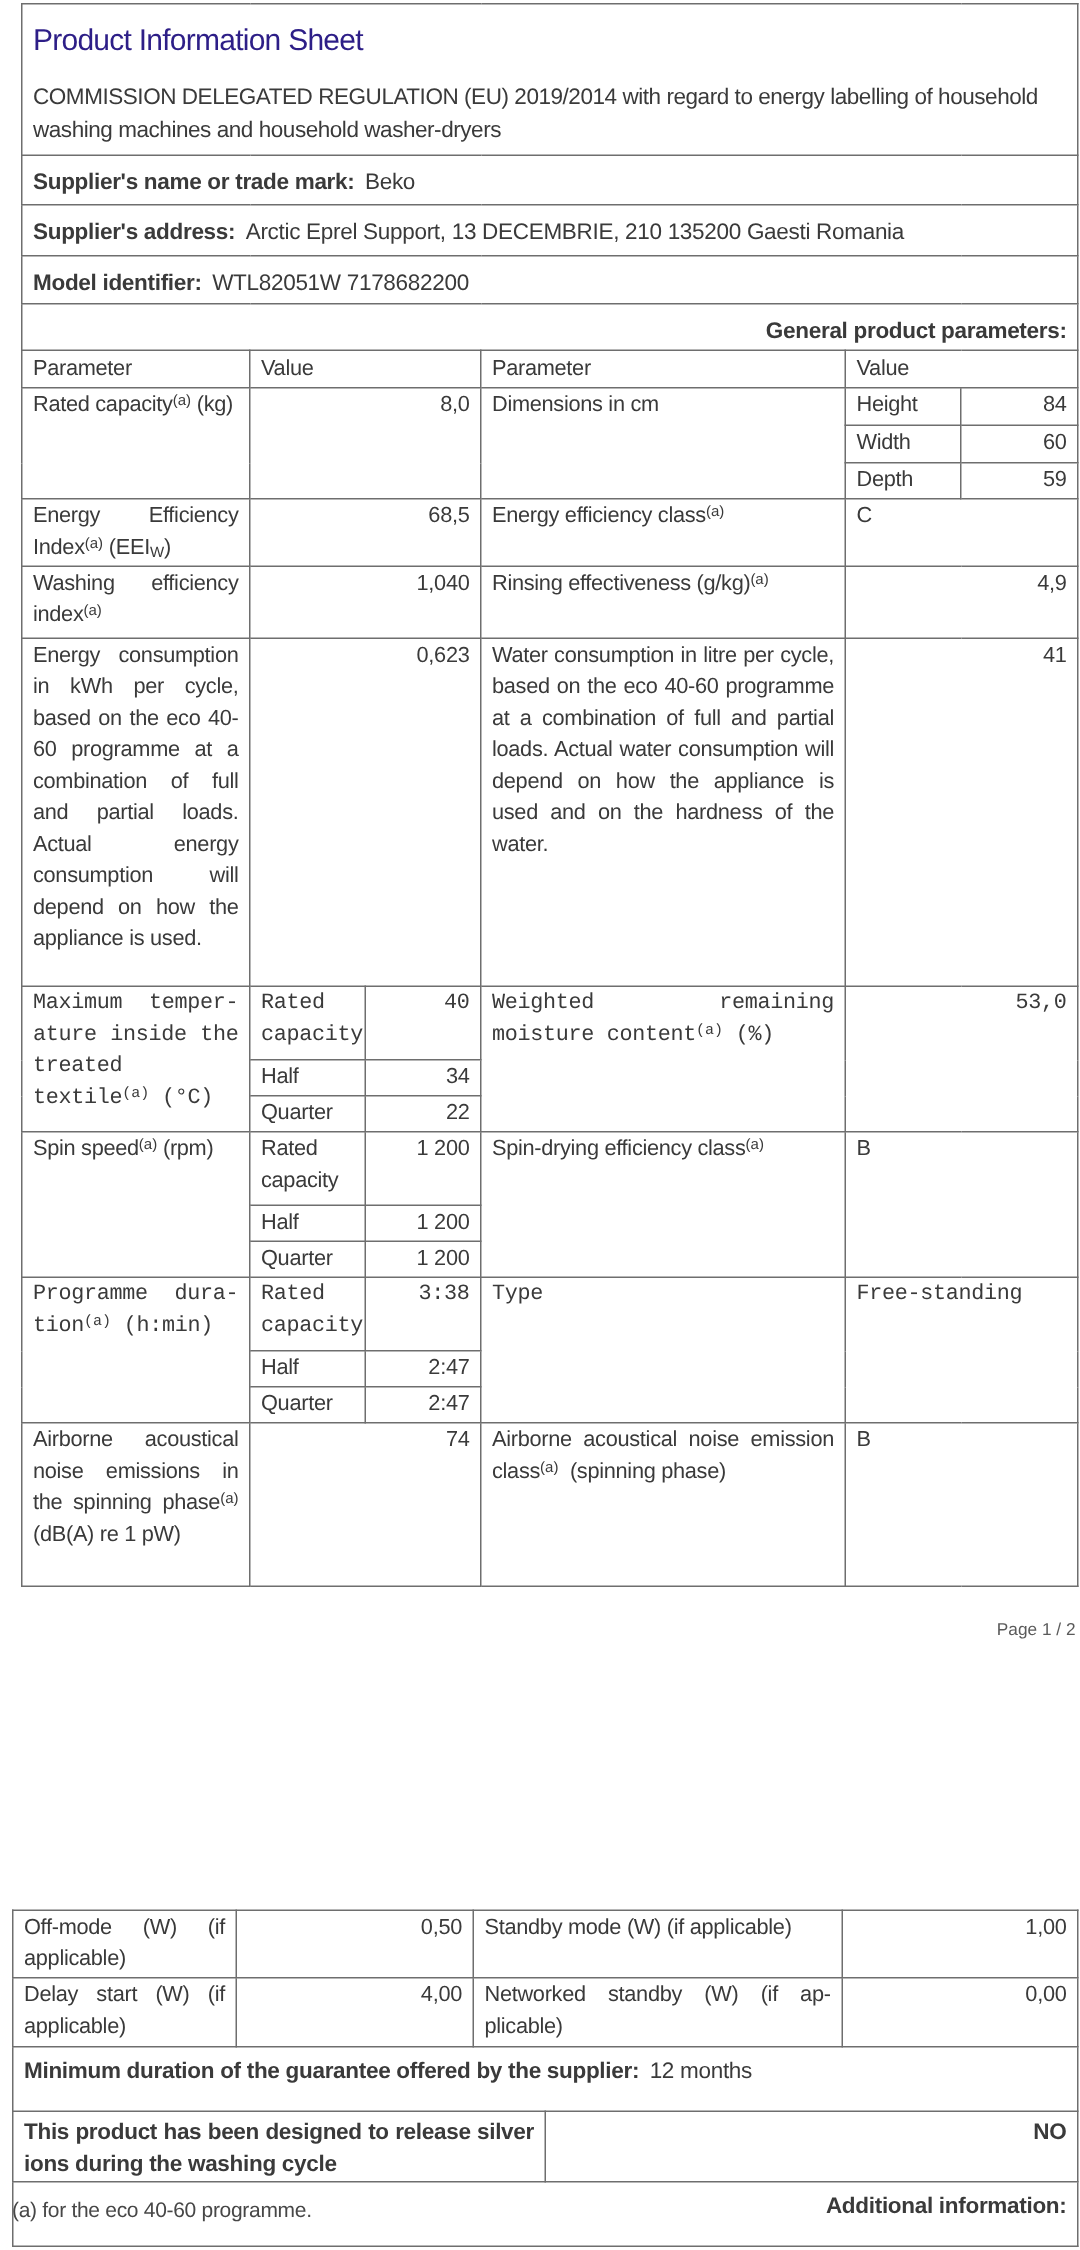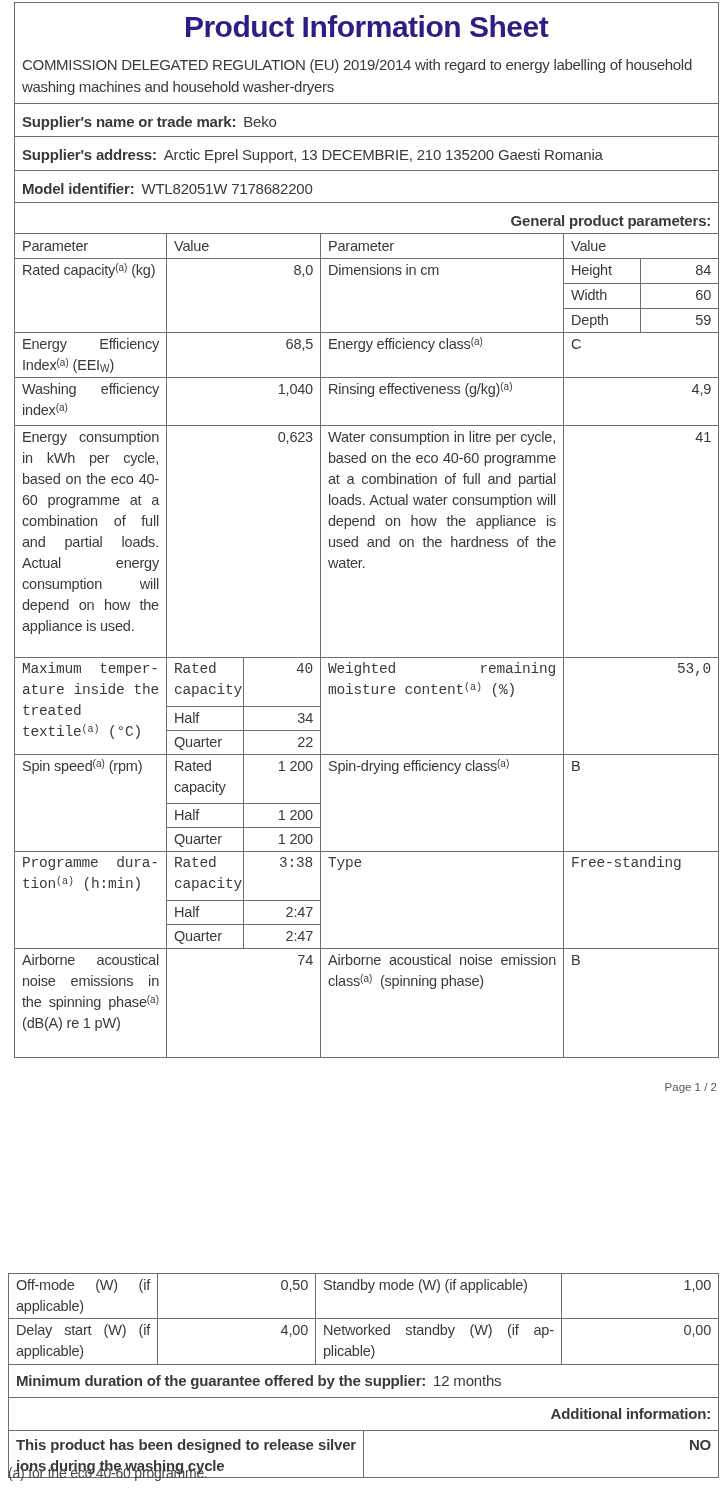--- a/index.html
+++ b/index.html
@@ -9,34 +9,34 @@
     letter-spacing:-0.2px;
   }
   table{border-collapse:collapse;table-layout:fixed;}
   td,th{
     border:1px solid #6e6e6e;vertical-align:top;text-align:left;
     font-weight:normal;padding:1px 7px;overflow:hidden;
   }
   
   #page1-table{position:absolute;left:14px;top:2px;width:704px;font-size:14.5px;line-height:21px;}
   .title-cell{padding:4px 8px 0 7px;}
-  .title-cell h1{margin:2px 0 9px 0;font-size:30px;line-height:36px;letter-spacing:-0.5px;font-weight:bold;text-align:center;}
+  .title-cell h1{margin:2px 0 9px 0;font-size:20px;line-height:36px;letter-spacing:-0.5px;font-weight:normal;}
   .title-cell p{margin:0;font-size:15px;line-height:21.5px;letter-spacing:-0.3px;}
   .info-cell{padding:7px 7px 2px 7px;font-size:15px;}
   .b{font-weight:bold;text-align:right;}
   .iv{padding-left:7px;}
   .hdr-row th{padding-top:2px;}
   .param{text-align:justify;}
   .val.num,.subval{text-align:right;}
   sup{font-size:10px;line-height:0;vertical-align:4px;letter-spacing:0;}
   sub{font-size:10px;line-height:0;vertical-align:-2px;letter-spacing:0;}
   #page-indicator{position:absolute;top:1081px;right:3px;font-size:11.5px;color:#5a5a5a;letter-spacing:0;}
   
   #page2-table{position:absolute;left:8px;top:1273px;width:710px;font-size:14.5px;line-height:21px;}
-  .gcell{padding:5px 7px 6px 7px;font-size:15px;margin-left:28px;}
+  .gcell{padding:5px 7px 16px 7px;font-size:15px;margin-left:28px;}
   .pcell{padding:3px 7px 1px 7px;font-size:15px;text-align:justify;}
   .vcell-left{padding:3px 7px 1px 7px;font-size:15px;}
   .weblink-cell{padding:7px 7px 2px 7px;font-size:15px;line-height:21.5px;}
   .weblink-url{padding-left:6px;}
   #footnote{position:absolute;left:8px;top:1465px;font-size:14px;color:#474747;}
 </style>
 </head>
 <body>
 
 <table id="page1-table">
@@ -191,23 +191,23 @@
         <td class="param" colspan="2">Networked standby (W) (if ap­plicable)</td>
         <td class="val num">0,00</td>
       </tr>
     </tbody>
   <tbody>
     <tr style="height:30px">
       <td colspan="5" class="gcell">
         <span class="b">Minimum duration of the guarantee offered by the supplier:</span><span class="iv">12 months</span>
       </td>
     </tr>
-    <tr style="height:29px">
-      <td colspan="5" class="gcell b">Additional information:</td>
-    </tr>
     <tr style="height:45px">
       <td colspan="3" class="b pcell">This product has been designed to release silver ions during the washing cycle</td>
       <td colspan="2" class="b vcell-left">NO</td>
     </tr>
+    <tr style="height:29px">
+      <td colspan="5" class="gcell b">Additional information:</td>
+    </tr>
   </tbody>
 </table>
 
 <div id="footnote">(a) for the eco 40-60 programme.</div>
 
 </body></html>

